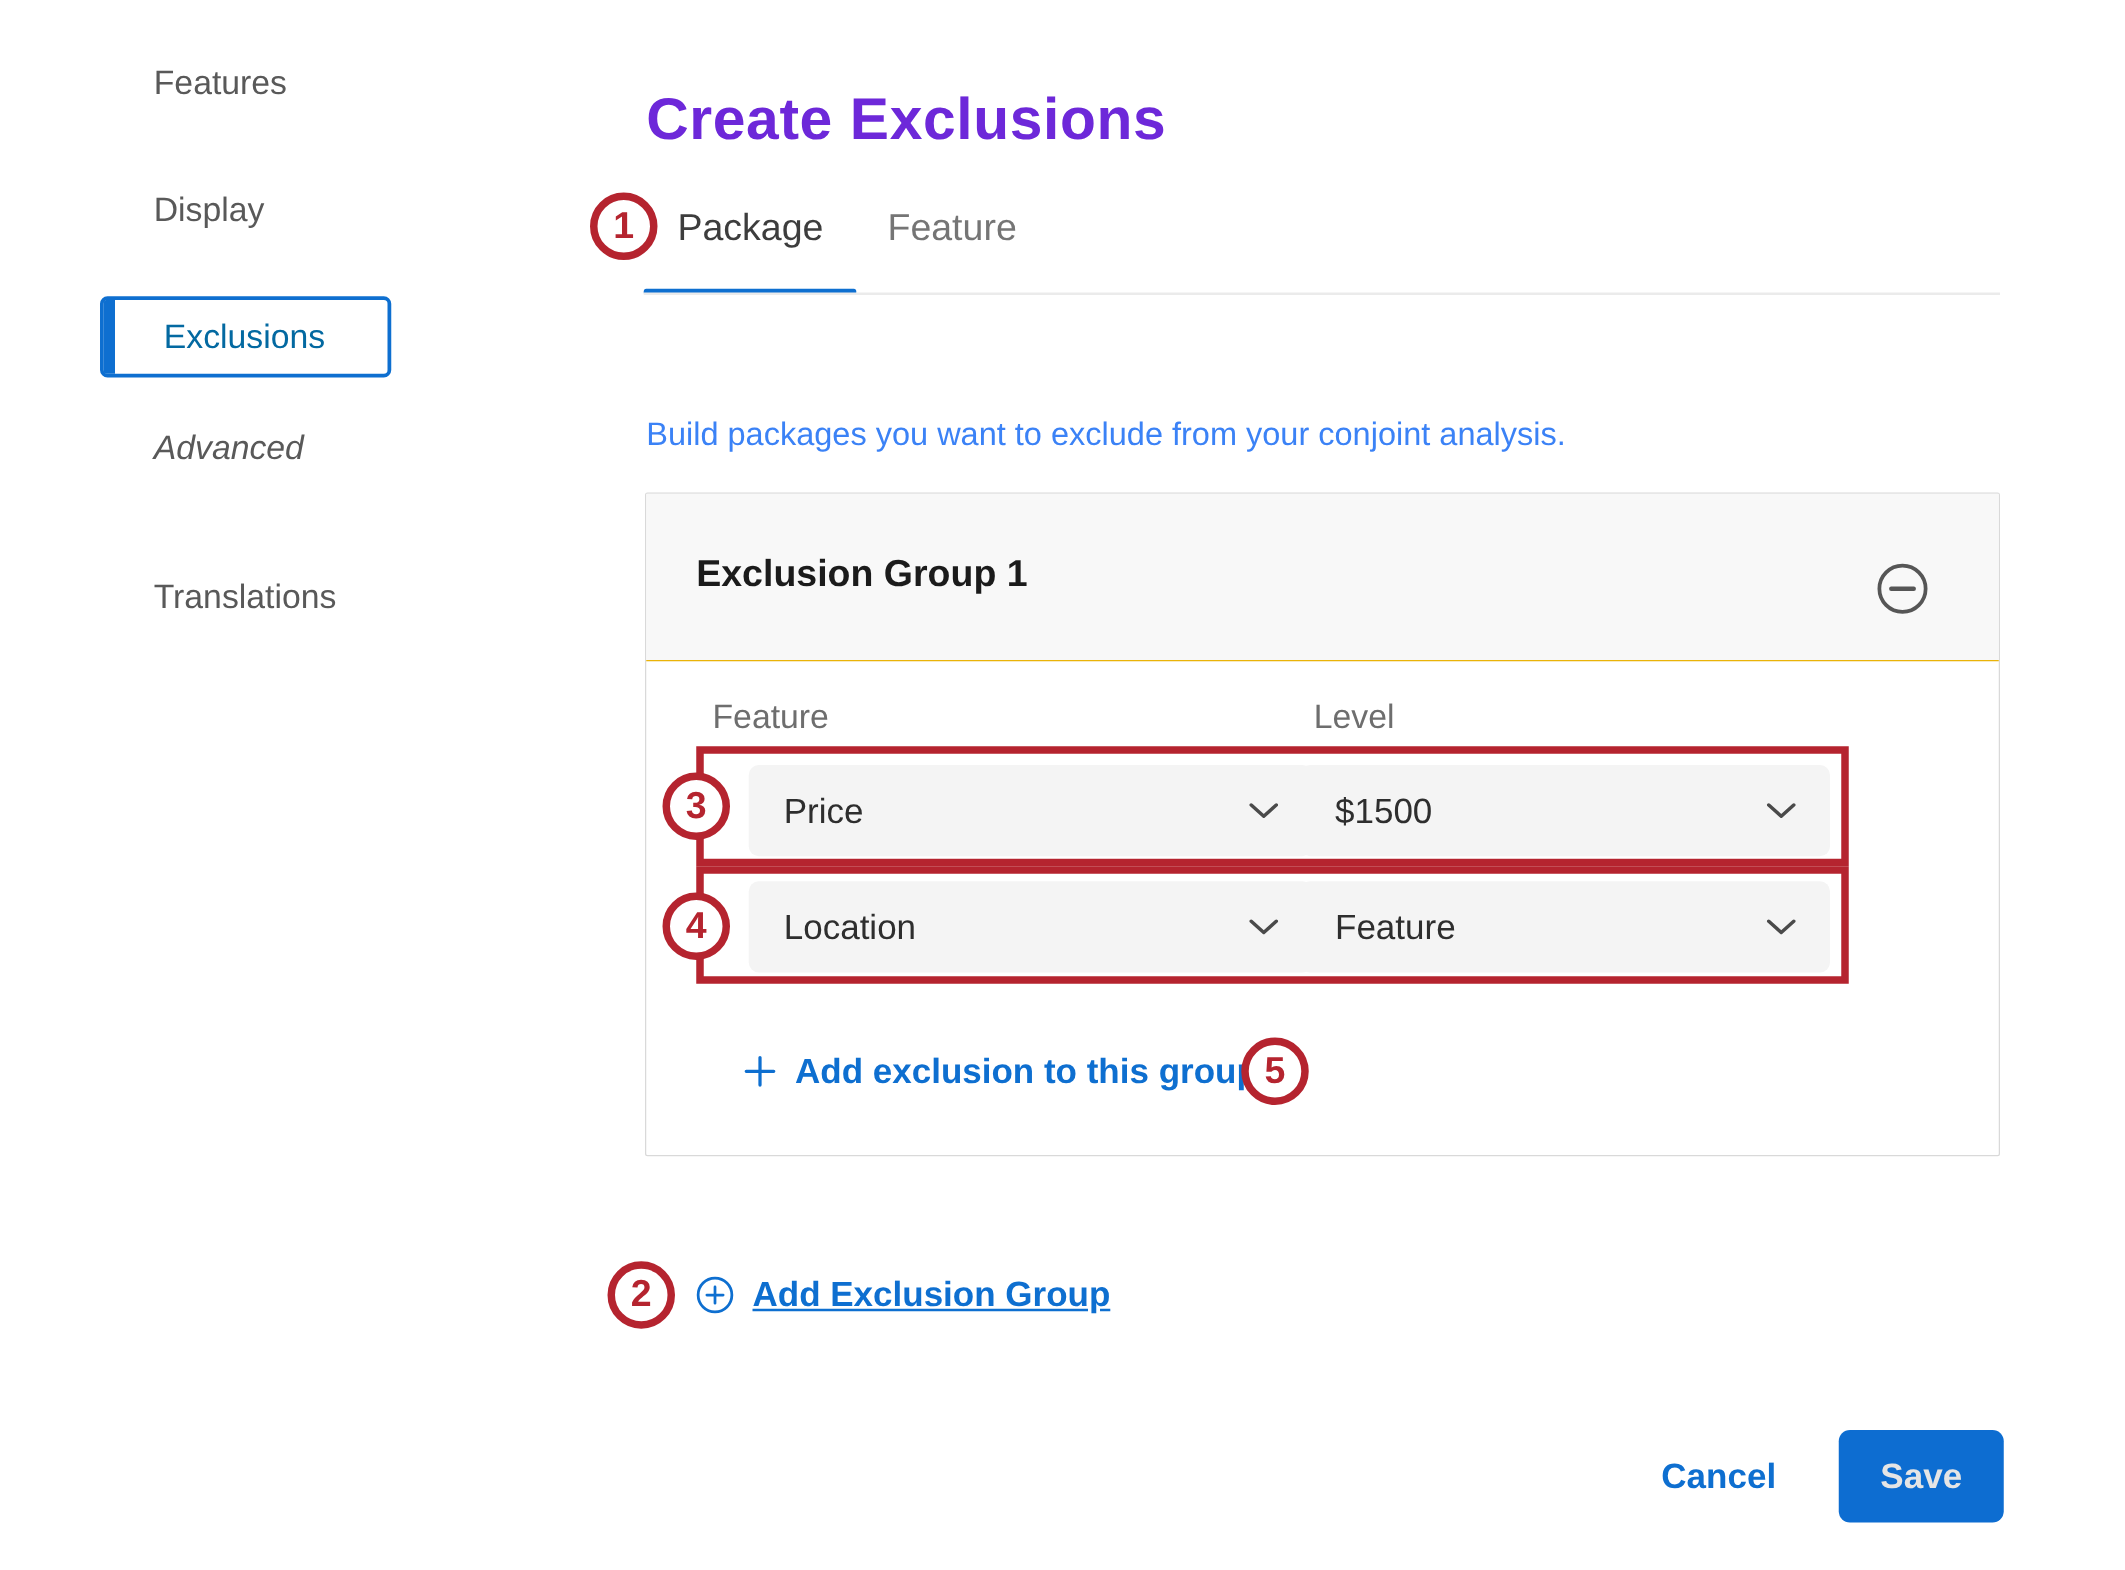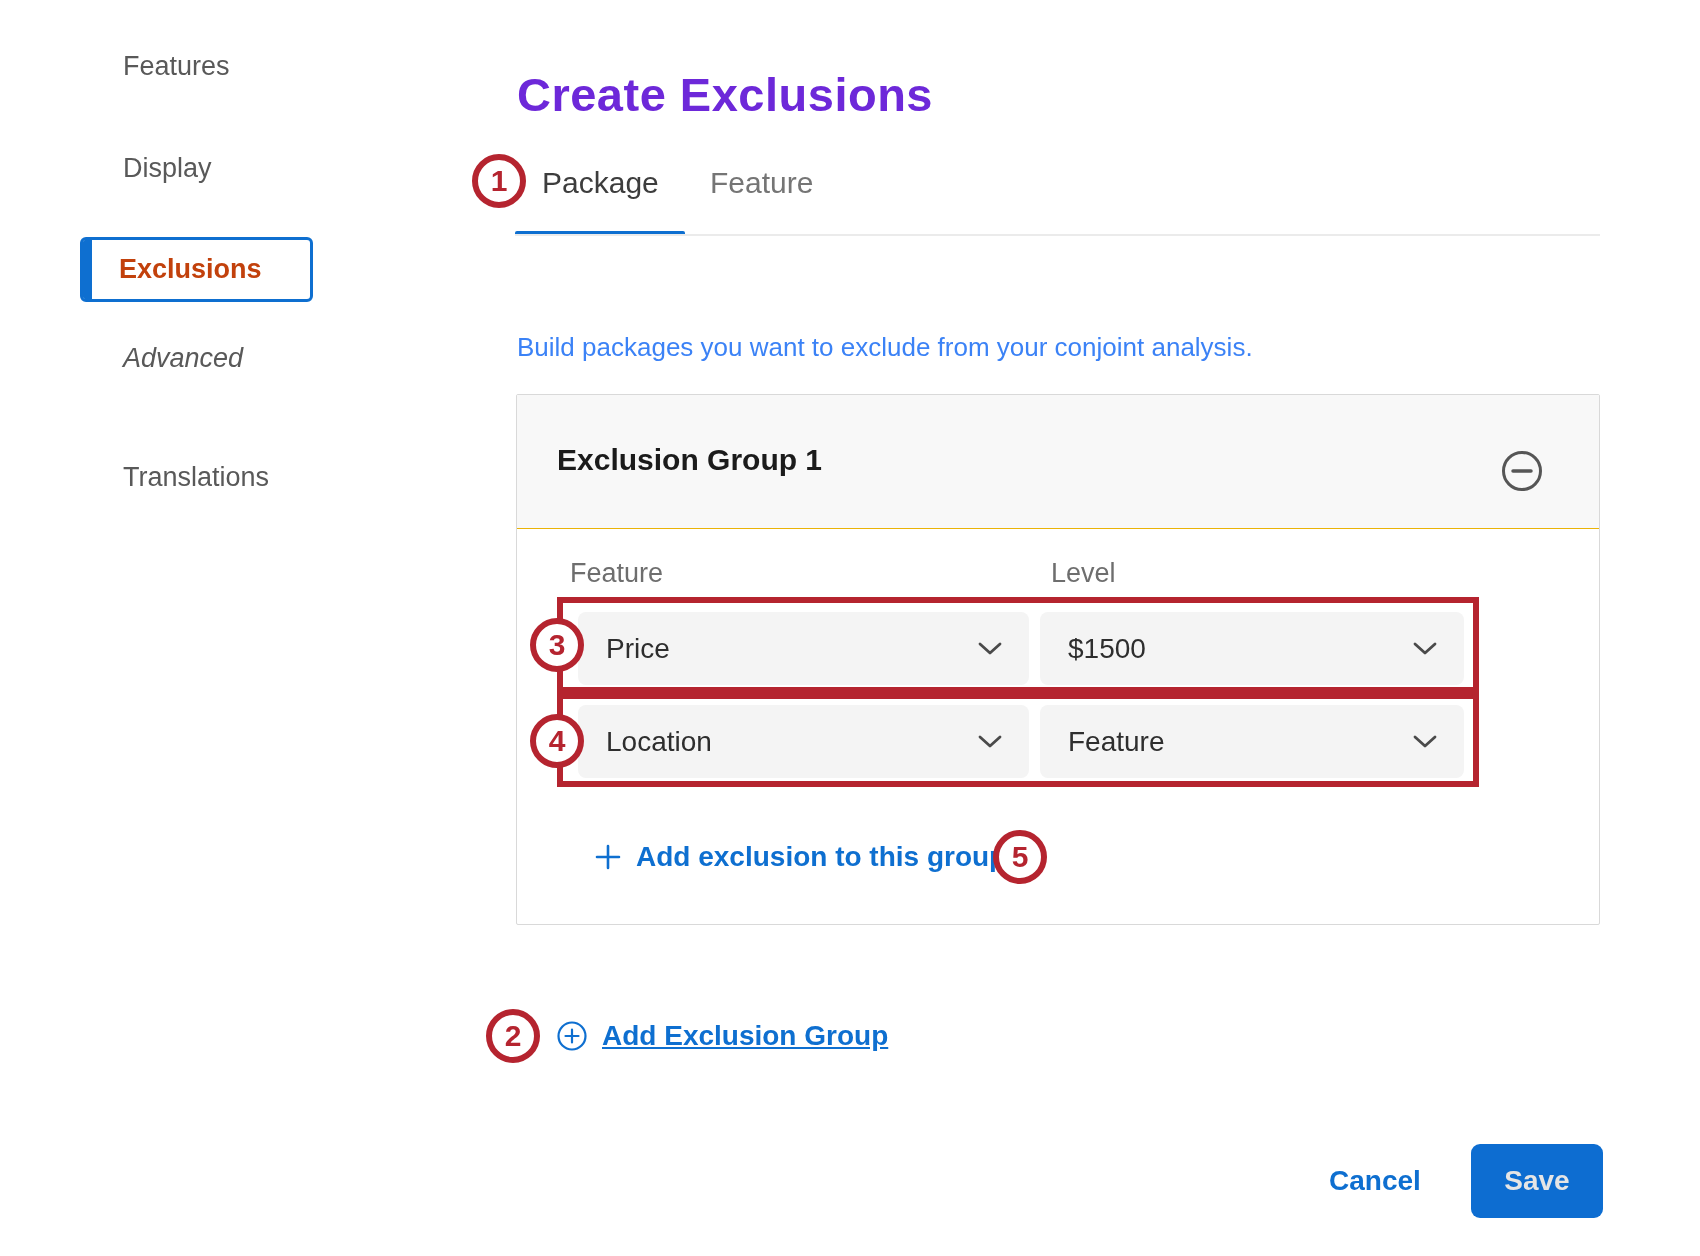--- a/index.html
+++ b/index.html
@@ -22,22 +22,22 @@
   .side-active-box{
     position:absolute;left:80px;top:237px;width:233px;height:65px;
     border:3px solid #0E6FD0;border-radius:6px;background:#ffffff;
     box-sizing:border-box;cursor:pointer;
   }
   .side-active-box::before{
     content:"";position:absolute;left:0;top:0;bottom:0;width:9px;
     background:#0E6FD0;border-radius:2px 0 0 2px;
   }
   .side-active-box .lbl{
-    position:absolute;left:36px;top:0;height:59px;line-height:59px;
-    font-size:27px;color:#c2410c;font-weight:700;white-space:nowrap;
+    position:absolute;left:48px;top:0;height:59px;line-height:59px;
+    font-size:27px;color:#0369a1;font-weight:400;white-space:nowrap;
   }
 
   
   .page-title{
     position:absolute;left:517px;top:34px;font-size:47px;line-height:60px;
     font-weight:700;color:#6d28d9;letter-spacing:0.5px;white-space:nowrap;
   }
   .tab{
     position:absolute;top:163px;height:40px;line-height:40px;font-size:30px;
     white-space:nowrap;cursor:pointer;
@@ -82,21 +82,21 @@
   }
   .col-feature{left:570px;}
   .col-level{left:1051px;}
 
   .dd{
     position:absolute;height:73px;background:#f4f4f4;border-radius:8px;
     display:flex;align-items:center;justify-content:space-between;
     padding:0 26px 0 28px;box-sizing:border-box;cursor:pointer;
   }
   .dd .dd-val{font-size:28px;color:#2e2e2e;white-space:nowrap;}
-  .dd-a{left:578px;width:451px;}
+  .dd-a{left:599px;width:451px;}
   .dd-b{left:1040px;width:424px;}
   .row-1{top:612px;}
   .row-2{top:705px;}
 
   .link{
     color:#0E6FD0;font-weight:600;font-size:28px;white-space:nowrap;cursor:pointer;
     display:flex;align-items:center;gap:14px;
   }
   .add-exclusion-link{position:absolute;left:594px;top:838px;height:38px;}
   .add-group-link{position:absolute;left:556px;top:1017px;height:38px;text-decoration:underline;}

